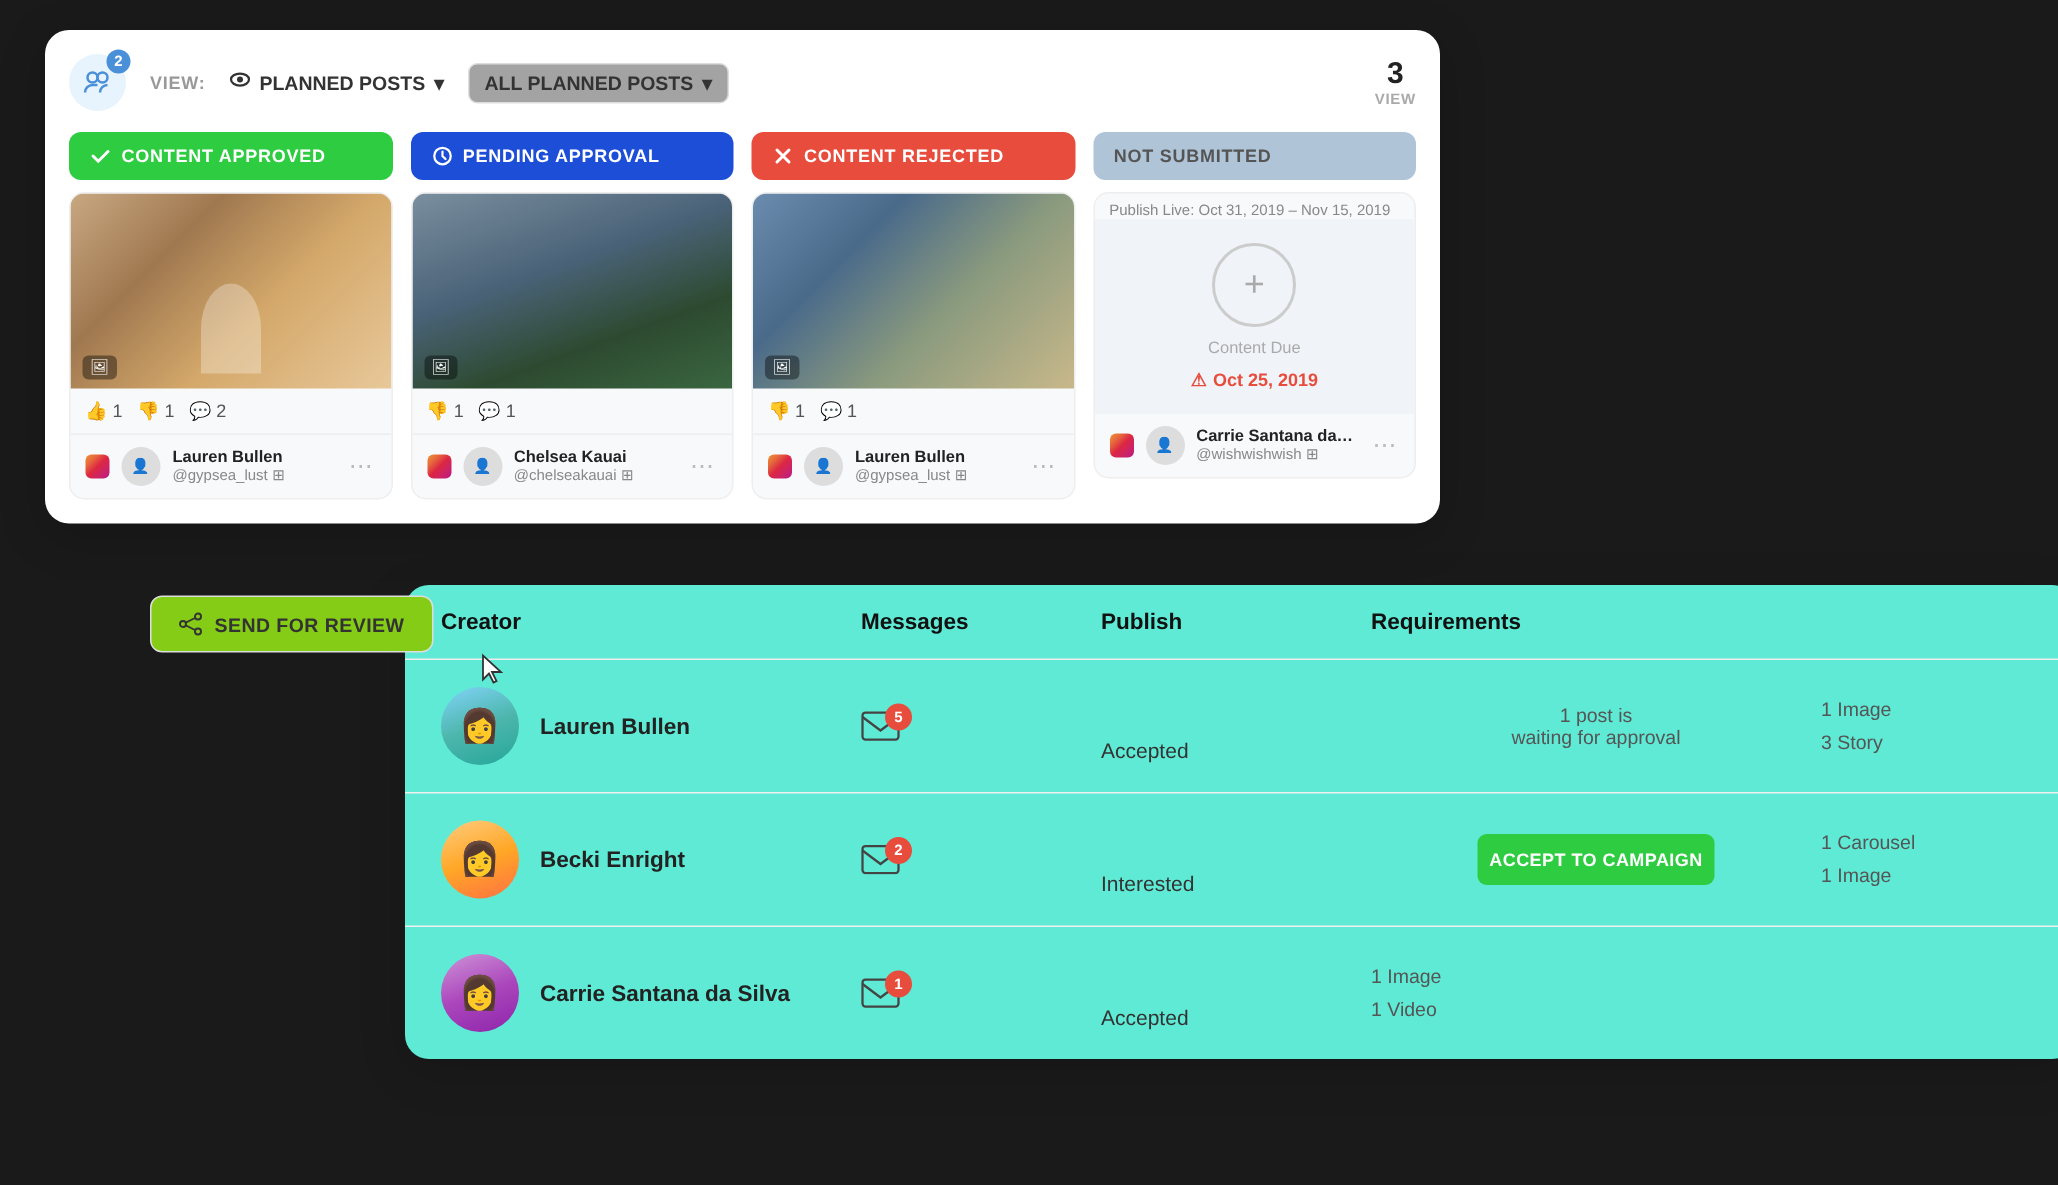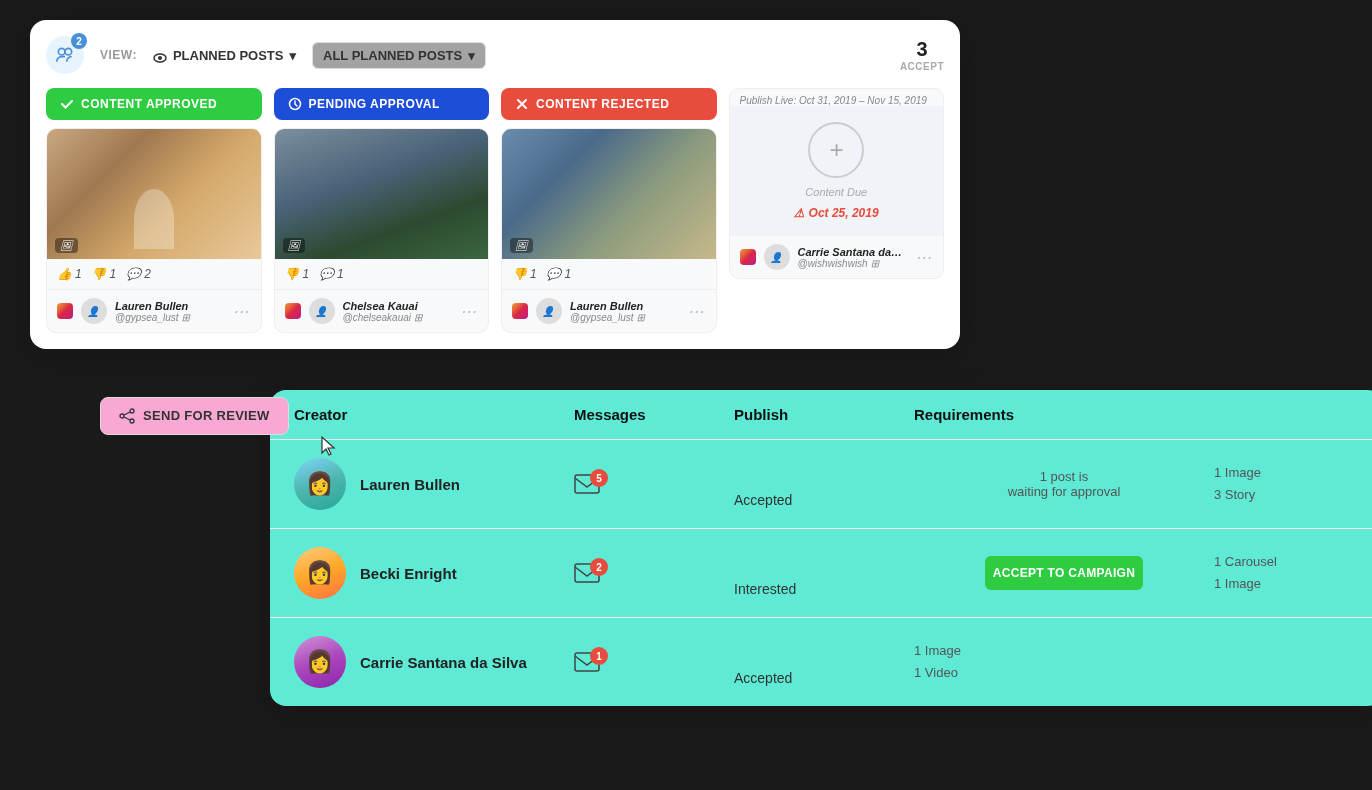--- a/index.html
+++ b/index.html
@@ -63,21 +63,21 @@
 
     .view-label {
       font-size: 12px;
       font-weight: 700;
       color: #999;
       letter-spacing: 0.5px;
     }
 
     .view-dropdown {
       display: flex;
-      align-items: flex-end;
+      align-items: flex-start;
       gap: 6px;
       font-size: 13px;
       font-weight: 600;
       color: #333;
       cursor: pointer;
     }
 
     .filter-dropdown {
       display: flex;
       align-items: center;
@@ -136,21 +136,20 @@
     .col-header.approved { background: #2ecc40; }
     .col-header.pending { background: #1d4ed8; }
     .col-header.rejected { background: #e74c3c; }
     .col-header.not-submitted { background: #b0c4d8; color: #555; }
 
     .post-card {
       background: #f7f9fb;
       border-radius: 10px;
       overflow: hidden;
       border: 1px solid #eee;
-      font-style: italic;
     }
 
     .post-image {
       width: 100%;
       height: 130px;
       overflow: hidden;
       position: relative;
       background: #ddd;
     }
 
@@ -317,26 +316,26 @@
       box-shadow: 0 8px 32px rgba(0,0,0,0.15);
       z-index: 1;
       overflow: hidden;
     }
 
     
     .send-review-btn {
       position: absolute;
       top: 397px;
       left: 100px;
-      background: #f9a8d4;
+      background: #84cc16;
       border: 1.5px solid #ddd;
       border-radius: 8px;
       padding: 10px 18px;
       display: flex;
-      align-items: flex-start;
+      align-items: center;
       gap: 8px;
       font-size: 13px;
       font-weight: 700;
       color: #333;
       cursor: pointer;
       z-index: 3;
       letter-spacing: 0.3px;
     }
 
     
@@ -479,21 +478,21 @@
       </svg>
       <span>PLANNED POSTS</span>
       <span>▾</span>
     </div>
     <div class="filter-dropdown">
       <span>ALL PLANNED POSTS</span>
       <span>▾</span>
     </div>
     <div class="posts-count">
       <div class="num">3</div>
-      <div class="label">ACCEPT</div>
+      <div class="label">VIEW</div>
     </div>
   </div>
 
   <div class="columns-row">
 
     <div class="col">
       <div class="col-header approved">
         <svg width="14" height="14" viewBox="0 0 14 14">
           <polyline points="2,7 5.5,10.5 12,4" stroke="white" stroke-width="2" fill="none" stroke-linecap="round"></polyline>
         </svg>
@@ -599,20 +598,23 @@
               <span>@gypsea_lust</span>
               <span>⊞</span>
             </div>
           </div>
           <div class="dots-menu">⋯</div>
         </div>
       </div>
     </div>
 
     <div class="col">
+      <div class="col-header not-submitted">
+        <span>NOT SUBMITTED</span>
+      </div>
       <div class="post-card">
         <div class="publish-live-text">Publish Live: Oct 31, 2019 – Nov 15, 2019</div>
         <div class="post-image img-placeholder">
           <div class="add-circle">+</div>
           <div class="content-due-text">Content Due</div>
           <div class="content-due-date">
             <span style="color:#e74c3c;">⚠</span>
             <span>Oct 25, 2019</span>
           </div>
         </div>

